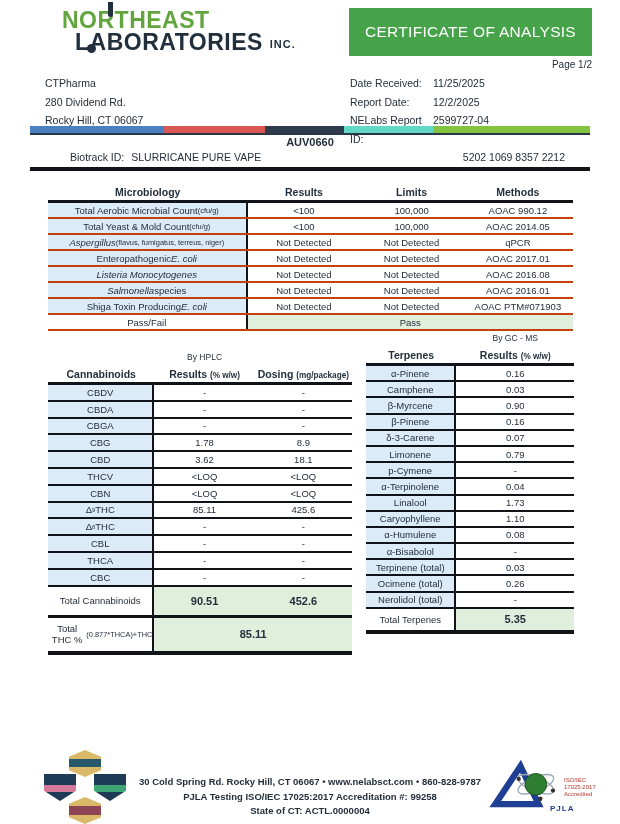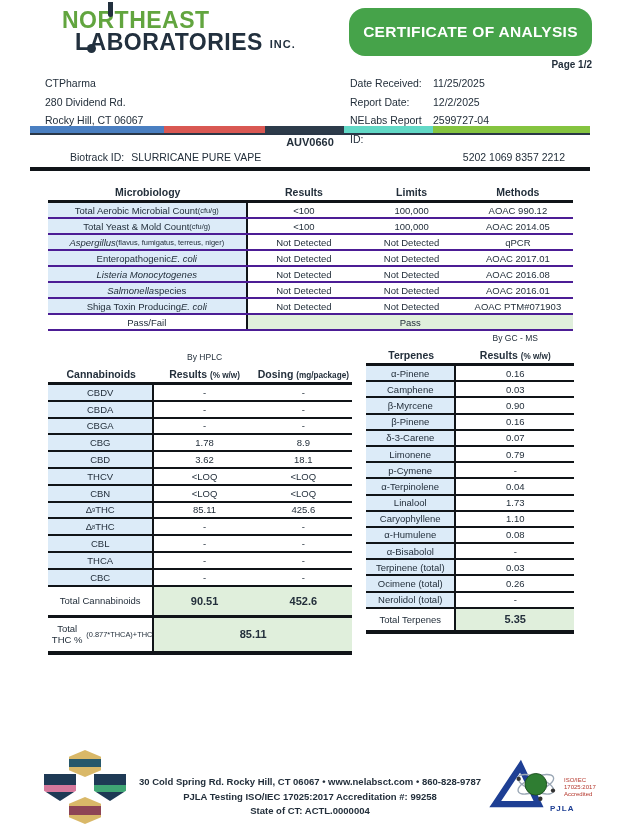--- a/index.html
+++ b/index.html
@@ -7,22 +7,22 @@
         font-family:"Liberation Sans",sans-serif;color:#232f3b;overflow:hidden;}
 
   
   .logo{position:absolute;left:44px;top:8px;}
   .logo-line1{color:#62a53f;font-size:23px;font-weight:bold;letter-spacing:.5px;line-height:24px;margin-left:18px;}
   .logo-line2{color:#22303e;font-size:23px;font-weight:bold;letter-spacing:.5px;margin-left:31px;margin-top:-2px;line-height:24px;}
   .logo-suffix{font-size:11px;letter-spacing:1px;vertical-align:2px;}
   .tube-icon{position:absolute;left:64px;top:-6px;width:5px;height:15px;background:#22303e;border-radius:0 0 3px 3px;}
   .flask-dot{position:absolute;left:43px;top:36px;width:9px;height:9px;background:#22303e;border-radius:50%;}
   .banner{position:absolute;left:349px;top:8px;width:243px;height:48px;background:#46a34a;color:#fff;
-          font-weight:bold;font-size:15.5px;display:flex;align-items:center;justify-content:center;letter-spacing:.3px;border-radius:16px;}
-  .page-indicator{position:absolute;left:349px;top:59px;width:243px;text-align:right;font-weight:bold;font-size:10px;}
+          font-weight:normal;font-size:15.5px;display:flex;align-items:center;justify-content:center;letter-spacing:.3px;}
+  .page-indicator{position:absolute;left:349px;top:59px;width:243px;text-align:right;font-weight:normal;font-size:10px;}
   .client{position:absolute;left:45px;top:74px;font-size:10.5px;line-height:18.5px;}
   .report-info{position:absolute;left:350px;top:74px;font-size:10.5px;line-height:18.5px;}
   .ri-row{display:flex;}
   .ri-label{width:83px;}
 
   
   .stripe{position:absolute;left:30px;top:126px;width:560px;height:7px;display:flex;border-bottom:2px solid #2a3747;}
   .stripe-seg{height:100%;}
   .sample-id{position:absolute;left:0;top:136px;width:620px;text-align:center;font-weight:bold;font-size:11px;}
   .biotrack{position:absolute;left:70px;top:151px;width:495px;display:flex;justify-content:space-between;font-size:10.5px;}
@@ -37,32 +37,32 @@
   sub{font-size:.6em;}
   .thead{display:flex;font-weight:bold;font-size:10.5px;align-items:center;border-bottom:3px solid #101418;box-sizing:border-box;}
   .thead>div{text-align:center;}
   .green{background:#e0efdc;}
   .bold{font-weight:bold;font-size:11px;}
 
   
   .micro{position:absolute;left:48px;top:184px;width:525px;font-size:9.5px;}
   .micro .thead{height:19px;}
   .w1{width:38%;} .w2{width:21.5%;} .w3{width:19.5%;} .w4{width:21%;}
-  .mrow{display:flex;border-bottom:2px solid #4c1d95;height:16px;box-sizing:border-box;}
+  .mrow{display:flex;border-bottom:2px solid #c2410c;height:16px;box-sizing:border-box;}
   .mrow .w1{background:#dcebf8;border-right:2.5px solid #101418;}
   .mrow.pass-row .w1{background:#fff;}
   .pass-green{width:62%;background:#e0efdc;}
 
   
   .canna{position:absolute;left:48px;top:352px;width:304px;font-size:9.5px;}
   .method-note{font-size:8.5px;text-align:center;height:14px;}
   .note-c{margin-left:35%;width:33%;}
   .canna .thead{height:19px;}
   .cw1{width:35%;} .cw2{width:33%;} .cw3{width:32%;} .cspan{width:65%;}
-  .crow{display:flex;border-bottom:2px solid #101418;height:16.8px;box-sizing:border-box;}
+  .crow{display:flex;border-bottom:2px solid #101418;height:16.8px;box-sizing:border-box;justify-content:flex-end;}
   .crow .cw1{background:#dcebf8;border-right:2.5px solid #101418;}
   .crow.ctotal{height:31px;border-bottom:3px solid #101418;}
   .crow.ctotal .cw1{background:#fff;}
   .crow.cthc{height:37px;border-bottom:4px solid #101418;}
   .crow.cthc .cw1{background:#fff;}
 
   
   .terp{position:absolute;left:366px;top:333px;width:208px;font-size:9.5px;}
   .note-t{margin-left:43.5%;width:56.5%;}
   .terp .thead{height:19px;}

